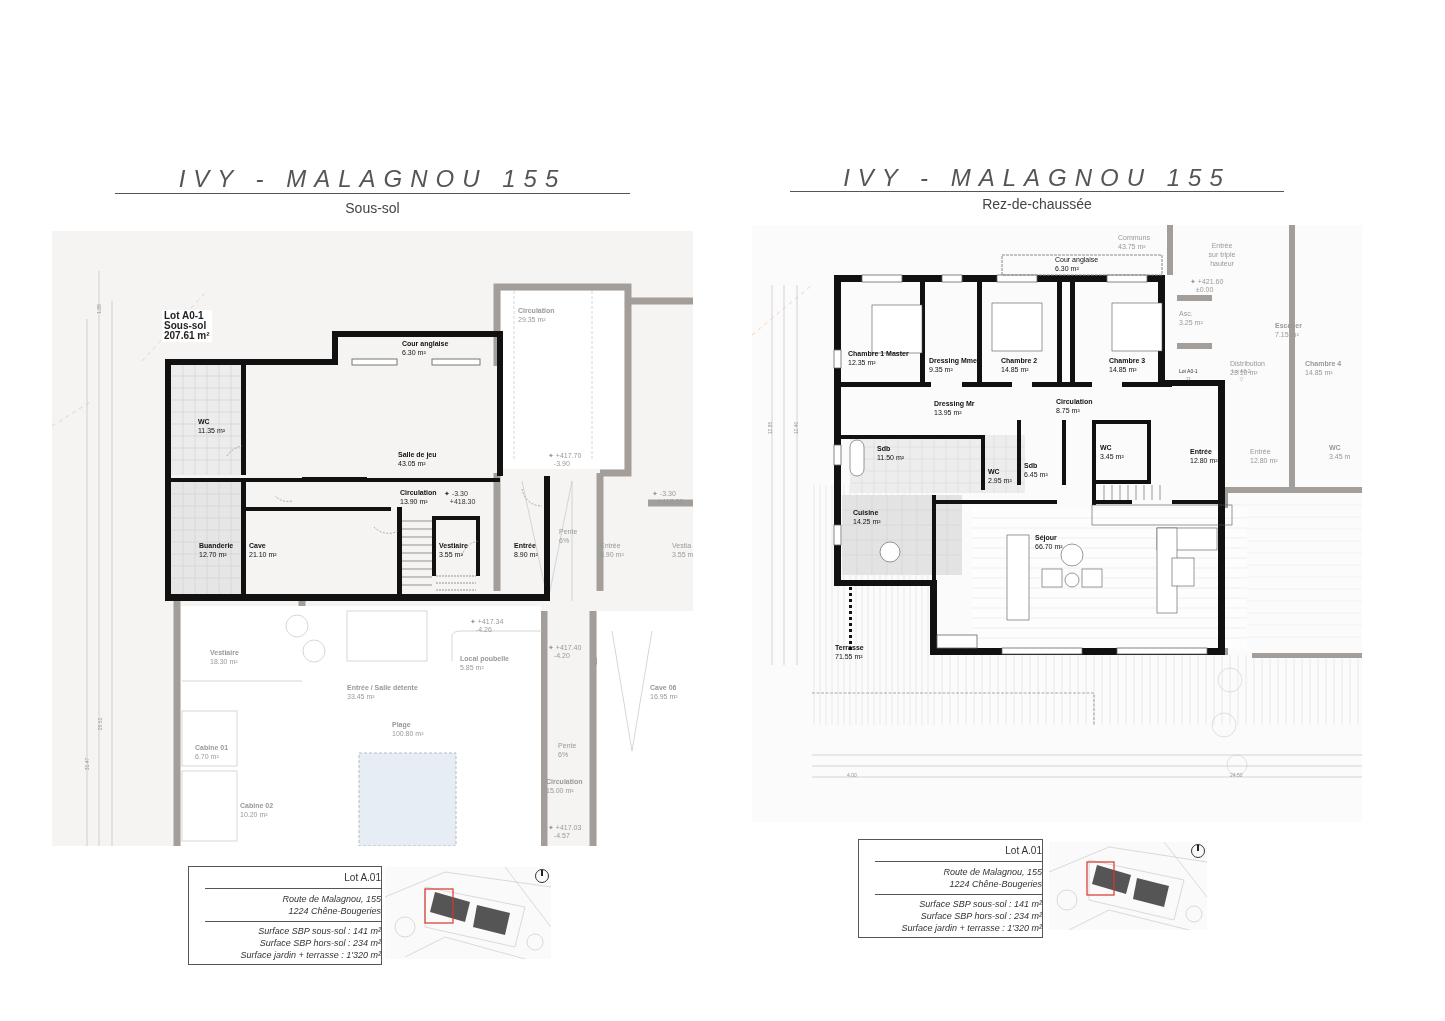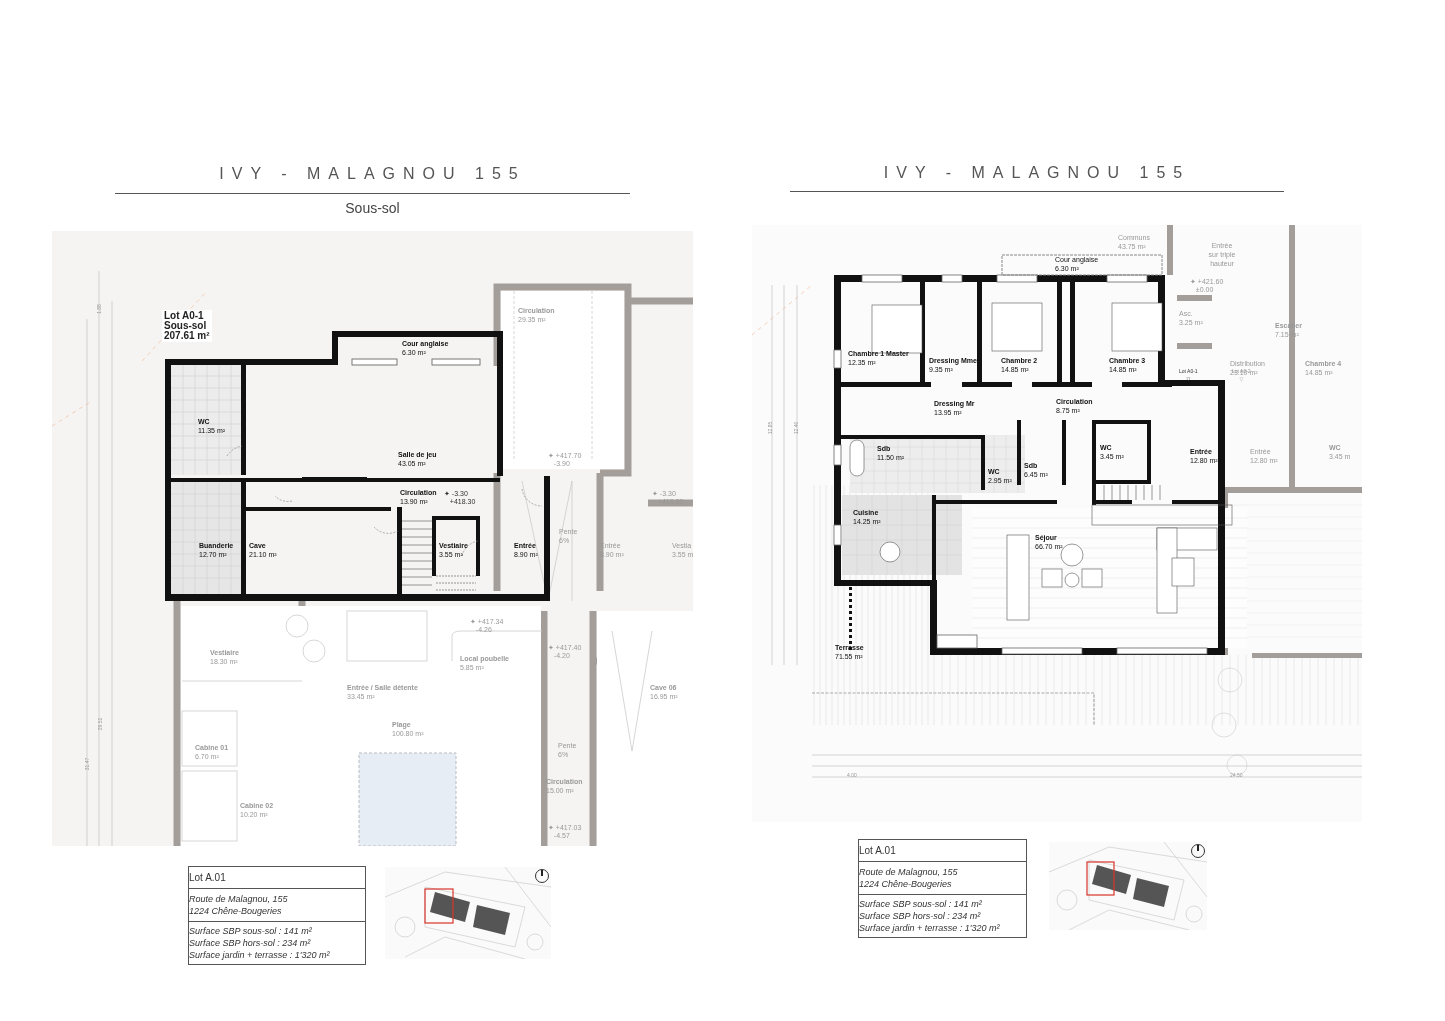--- a/index.html
+++ b/index.html
@@ -1,30 +1,30 @@
 <!DOCTYPE html>
 <html><head>
 <meta charset="utf-8">
 <style>
   html,body{margin:0;padding:0;}
   body{width:1445px;height:1021px;background:#ffffff;position:relative;overflow:hidden;font-family:"Liberation Sans",sans-serif;color:#222;}
   .sheet{position:absolute;top:0;height:1021px;}
-  .hdr-title{position:absolute;text-align:center;font-size:16px;letter-spacing:8px;color:#555;font-weight:300;}
+  .hdr-title{position:absolute;text-align:center;font-size:24px;letter-spacing:8px;color:#555;font-weight:300;font-style:italic;}
   .hdr-rule{position:absolute;height:1px;background:#555;}
   .hdr-sub{position:absolute;text-align:center;font-size:14px;color:#444;}
   .plan{position:absolute;background:#f5f4f3;overflow:hidden;}
   .plan-r{background:#fbfbfb;}
   .rm{position:absolute;font-size:7px;line-height:9px;color:#111;white-space:nowrap;}
   .rm b{font-weight:700;display:block;}
   .rm.grey{color:#999;}
   .lotlabel{position:absolute;font-size:10px;font-weight:700;line-height:10px;background:#fff;padding:1px 2px;}
   .elev{position:absolute;font-size:7px;line-height:8px;color:#333;white-space:nowrap;}
   .elev.grey{color:#999;}
   .dim{position:absolute;font-size:5px;color:#999;white-space:nowrap;}
-  .infobox{position:absolute;border:1px solid #555;background:#fff;font-size:9px;color:#333;text-align:left;}
+  .infobox{position:absolute;border:1px solid #555;background:#fff;font-size:9px;color:#333;text-align:right;padding-left:16px;}
   .infobox .ib-head{border-bottom:1px solid #555;padding:5px 0;font-size:10px;}
   .infobox .ib-addr{border-bottom:1px solid #555;padding:4px 0;font-style:italic;line-height:12px;}
   .infobox .ib-surf{padding:3px 0;font-style:italic;line-height:12px;}
   .minimap{position:absolute;background:#fafafa;overflow:hidden;}
   .compass{position:absolute;width:12px;height:12px;border:1px solid #333;border-radius:50%;}
   .compass:after{content:"";position:absolute;left:5px;top:0;width:2px;height:6px;background:#222;}
 </style>
 </head>
 <body>
 
@@ -202,20 +202,21 @@
       </g>
       <rect x="40" y="22" width="28" height="34" fill="none" stroke="#d9342b" stroke-width="1.2"></rect>
     </svg>
     <div class="compass" style="left:150px;top:2px;"></div>
   </div>
 </div>
 
 <div class="sheet" style="left:722px;width:723px;">
   <div class="hdr-title" style="left:68px;width:494px;top:164px;">IVY - MALAGNOU 155</div>
   <div class="hdr-rule" style="left:68px;width:494px;top:191px;"></div>
+  <div class="hdr-sub" style="left:68px;width:494px;top:196px;">Rez-de-chaussée</div>
 
   <div class="plan plan-r" style="left:30px;top:225px;width:610px;height:597px;">
     <svg width="610" height="597" viewBox="0 0 610 597" style="position:absolute;left:0;top:0;">
 
       <g stroke="#ddd" stroke-width="0.6">
         <path id="deck" d="M62 260 V500 M68 260 V500 M74 260 V500 M80 260 V500 M86 260 V500 M92 260 V500 M98 260 V500 M104 260 V500 M110 260 V500 M116 260 V500 M122 260 V500 M128 260 V500 M134 260 V500 M140 260 V500 M146 260 V500 M152 260 V500 M158 260 V500 M164 260 V500 M170 260 V500 M176 260 V500"></path>
       </g>
       <g stroke="#ddd" stroke-width="0.6">
         <path d="M182 430 V500 M190 430 V500 M198 430 V500 M206 430 V500 M214 430 V500 M222 430 V500 M230 430 V500 M238 430 V500 M246 430 V500 M254 430 V500 M262 430 V500 M270 430 V500 M278 430 V500 M286 430 V500 M294 430 V500 M302 430 V500 M310 430 V500 M318 430 V500 M326 430 V500 M334 430 V500 M342 430 V500 M350 430 V500 M358 430 V500 M366 430 V500 M374 430 V500 M382 430 V500 M390 430 V500 M398 430 V500 M406 430 V500 M414 430 V500 M422 430 V500 M430 430 V500 M438 430 V500 M446 430 V500 M454 430 V500 M462 430 V500 M470 430 V500 M478 430 V500 M486 430 V500 M494 430 V500 M502 430 V500 M510 430 V500 M518 430 V500 M526 430 V500 M534 430 V500 M542 430 V500 M550 430 V500 M558 430 V500 M566 430 V500 M574 430 V500 M582 430 V500 M590 430 V500 M598 430 V500 M606 430 V500"></path>
       </g>

